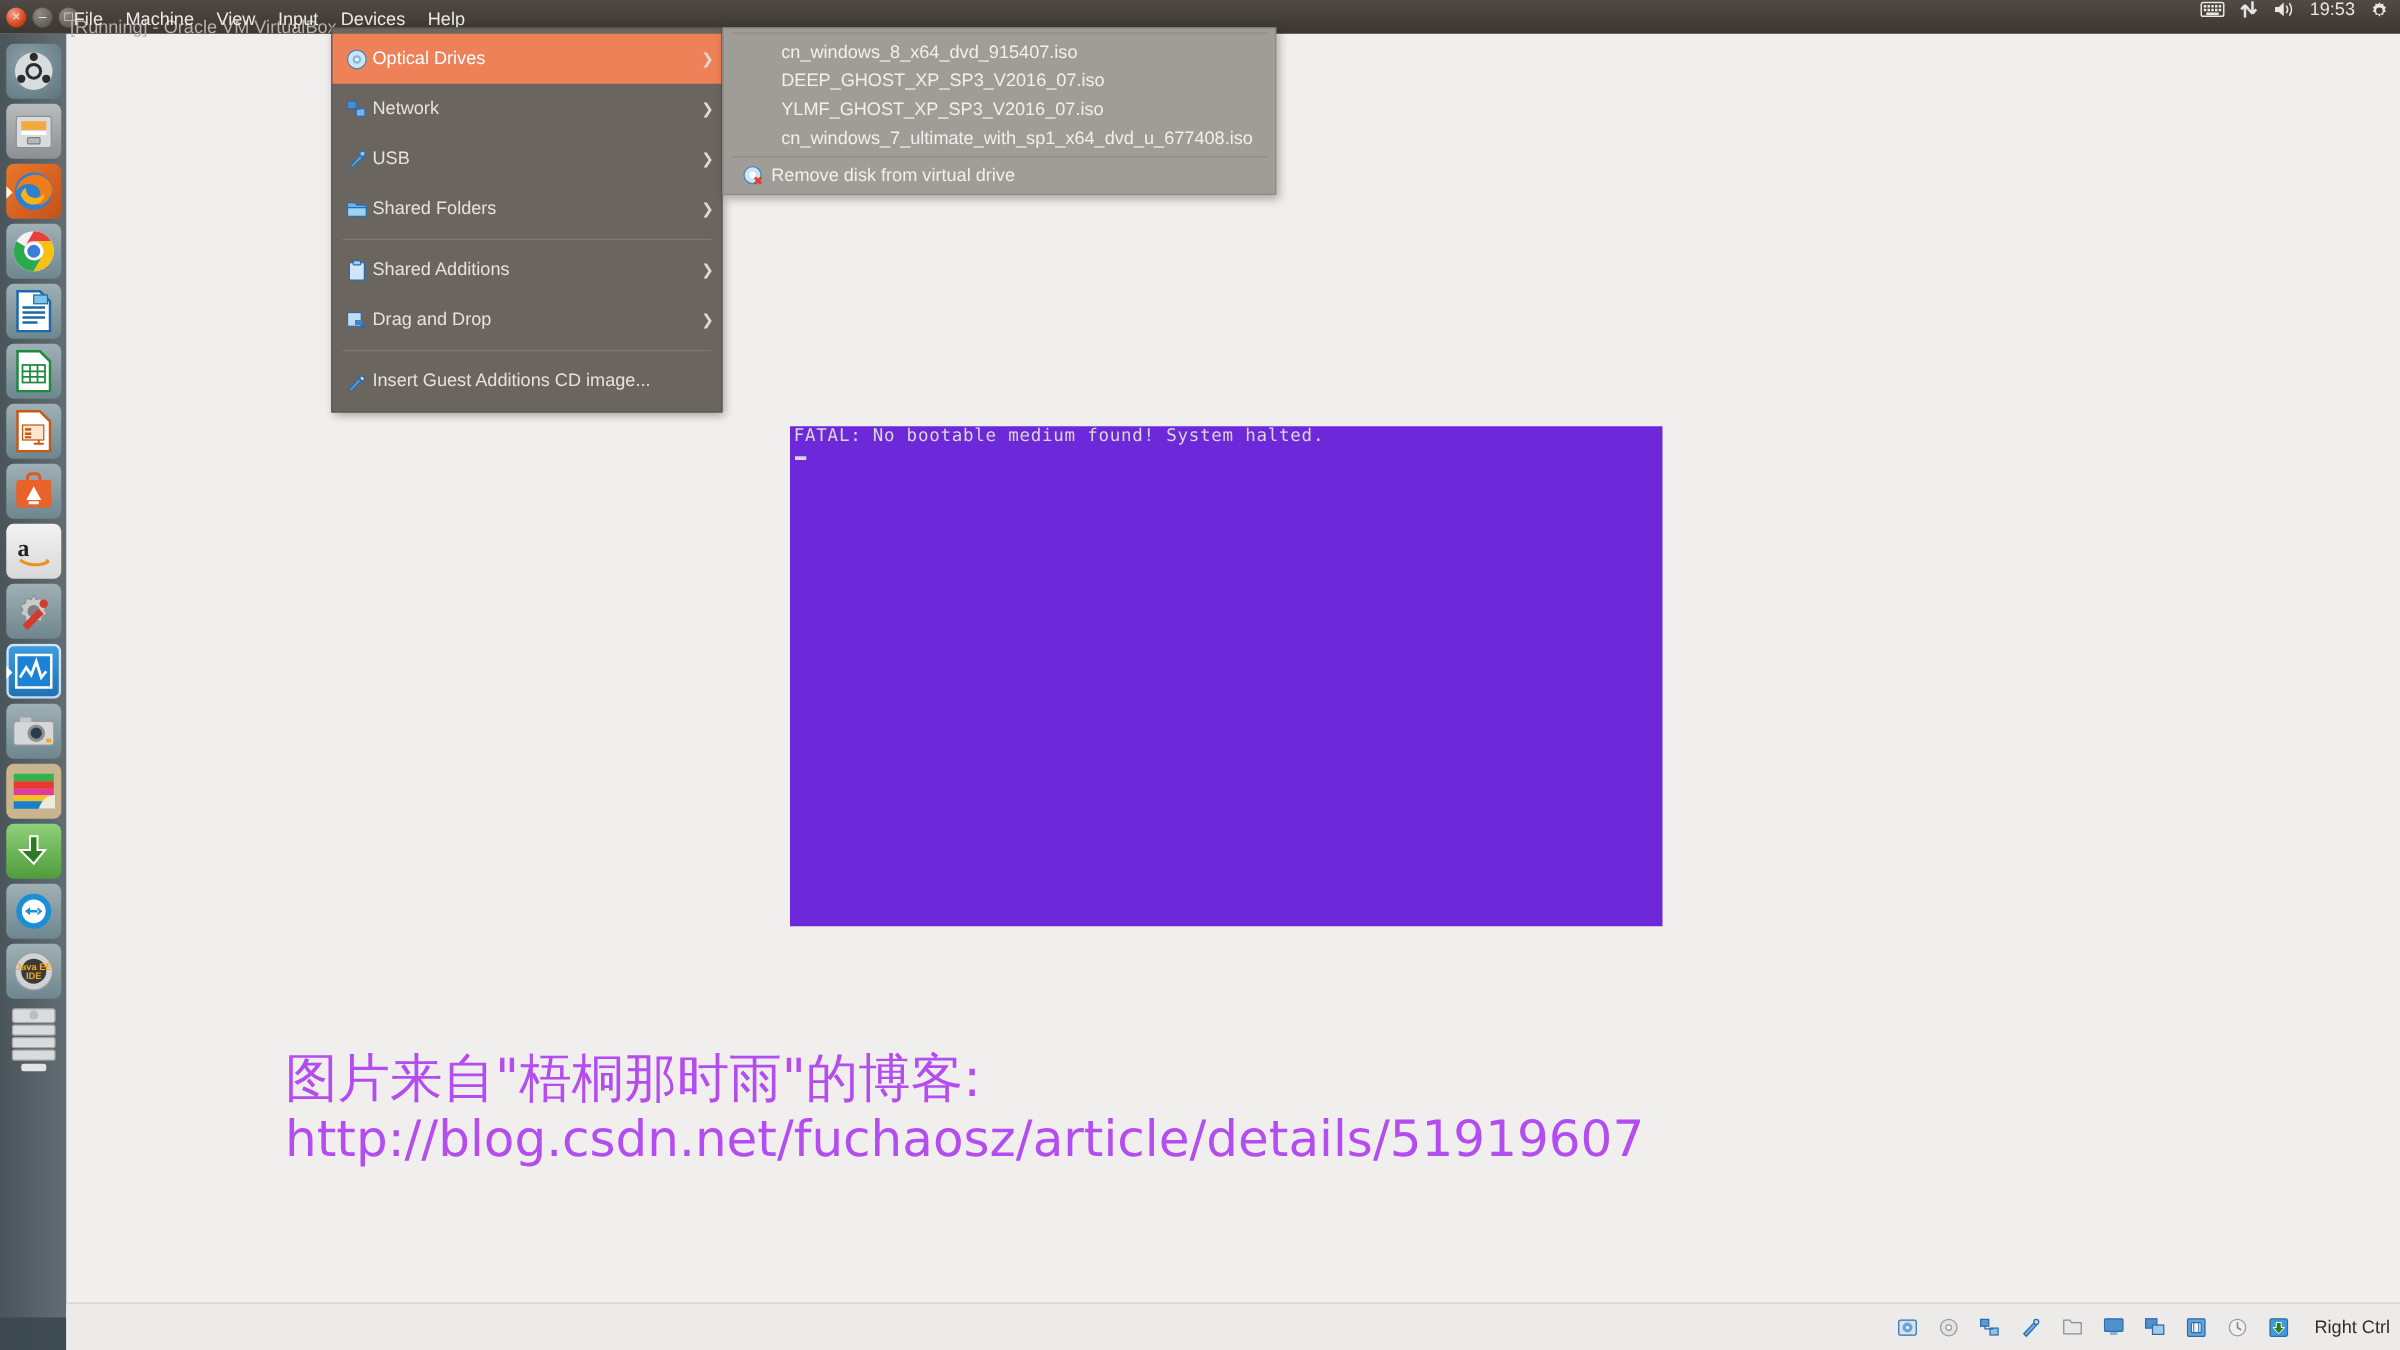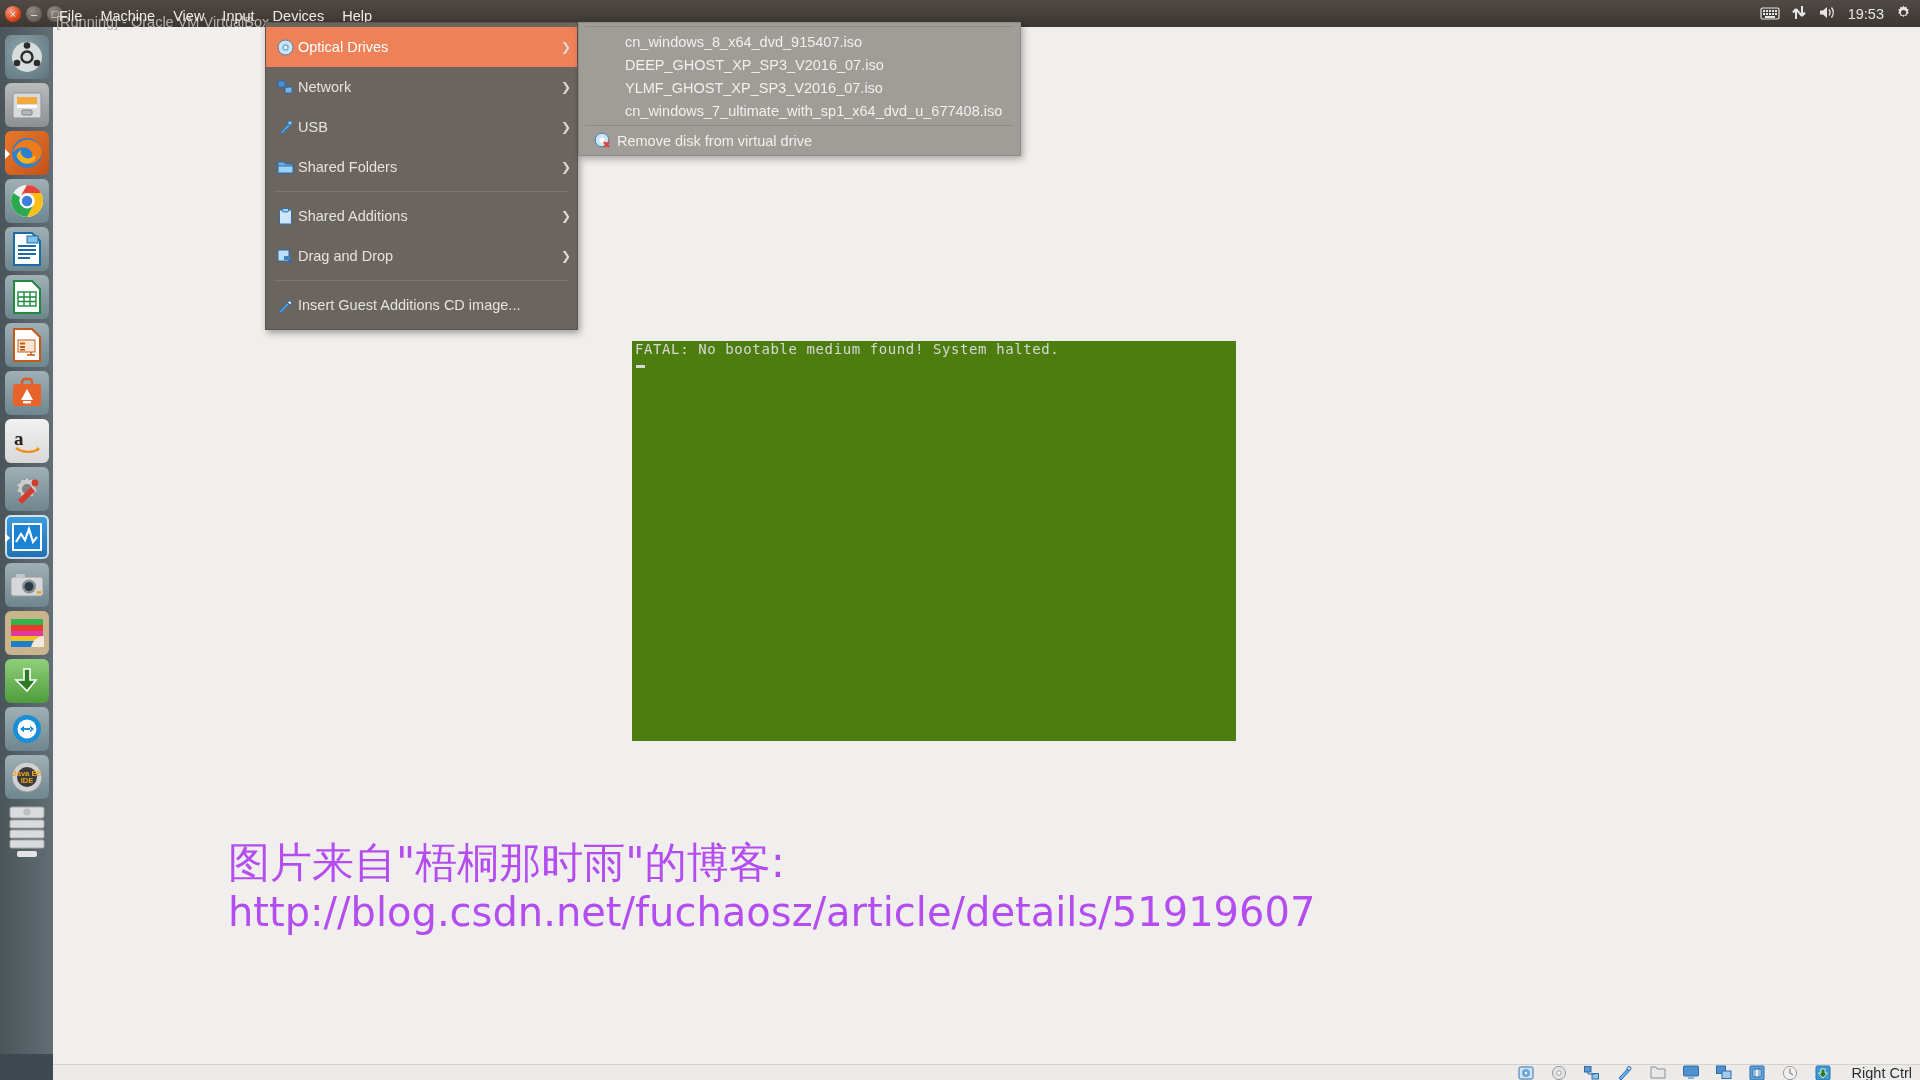--- a/index.html
+++ b/index.html
@@ -23,21 +23,21 @@
   .wbtn.min, .wbtn.max { background: radial-gradient(circle at 35% 30%, #8f8a86, #6b6560 60%, #544e4a); }
   .wbtn span { display:block; color:#efeae6; font-size: 11px; line-height:16px; text-align:center; }
   #win-title {
     position: absolute; left: 56px; top: 14px;
     color: #b6b0ab; font-size: 14.5px; white-space: nowrap;
   }
   #menubar { position: absolute; left: 50px; top: 0; height: 27px; display: flex; align-items: flex-end; }
   #menubar .mi {
     padding: 3px 9px; color: #eeeae7; font-size: 14.5px; cursor: default; white-space: nowrap;
   }
-  #tray { position: absolute; right: 8px; top: 0; height: 27px; display: flex; align-items: center; gap: 11px; }
+  #tray { position: absolute; right: 8px; top: 0; height: 27px; display: flex; gap: 11px; }
   #tray .ticon { color: #e8e5e2; font-size: 15px; line-height: 1; }
   #clock { color: #e8e5e2; font-size: 14.5px; }
 
   
   #launcher {
     position: absolute; left: 0; top: 27px; width: 53px; height: 1053px;
     background: linear-gradient(to right, rgba(60,72,78,0.92), rgba(78,92,98,0.88));
     padding-top: 4px;
   }
   .lico {
@@ -79,42 +79,42 @@
     display: flex; align-items: center; height: 23px; padding: 0 8px;
     color: #f2efec; font-size: 14.5px; white-space: nowrap;
   }
   #menu-optical .orow.hl { background: #f2a183; color: #ffffff; }
   #menu-optical .orow .micon { width: 30px; flex: 0 0 30px; display:flex; align-items:center; justify-content:center; }
   #menu-optical .osep { height: 1px; background: #8f8b86; margin: 3px 6px; }
   #menu-optical .iso { padding-left: 38px; }
 
   
   #vm-screen {
-    position: absolute; left: 632px; top: 341px; width: 604px; height: 400px;
-    background: #4d7c0f; overflow: hidden;
+    position: absolute; left: 632px; top: 341px; width: 698px; height: 400px;
+    background: #6d28d9; overflow: hidden;
   }
   #vm-screen .vmline {
     color: #d8d8d8; font-family: "DejaVu Sans Mono", monospace;
     font-size: 14px; letter-spacing: .6px; padding-left: 3px; line-height: 17px;
   }
   #vm-cursor {
     width: 9px; height: 3px; background: #d8d8d8; margin-left: 4px; margin-top: 7px;
   }
 
   
   #watermark {
     position: absolute; left: 228px; top: 842px;
     color: #b44df0; font-size: 42px; line-height: 1.0;
     font-family: "DejaVu Sans", sans-serif; font-weight: 400;
   }
   #watermark .l2 { margin-top: 8px; font-size: 40px; }
 
   
   #vb-status {
-    position: absolute; left: 53px; right: 0; bottom: 0; height: 16px;
+    position: absolute; left: 53px; right: 0; bottom: 0; height: 38px;
     background: #ecebe9; border-top: 1px solid #d4d2cf;
     display: flex; align-items: center; justify-content: flex-end;
     padding-right: 8px; gap: 16px;
   }
   #vb-status .sico { width: 17px; height: 17px; display: flex; align-items: center; justify-content: center; }
   #vb-status .rctrl { color: #2d2d2d; font-size: 14.5px; margin-left: 4px; }
 
   
   #desk-edge { position:absolute; left:0; bottom:0; width:53px; height:26px; background: rgba(60,72,78,0.92); }
 </style>

